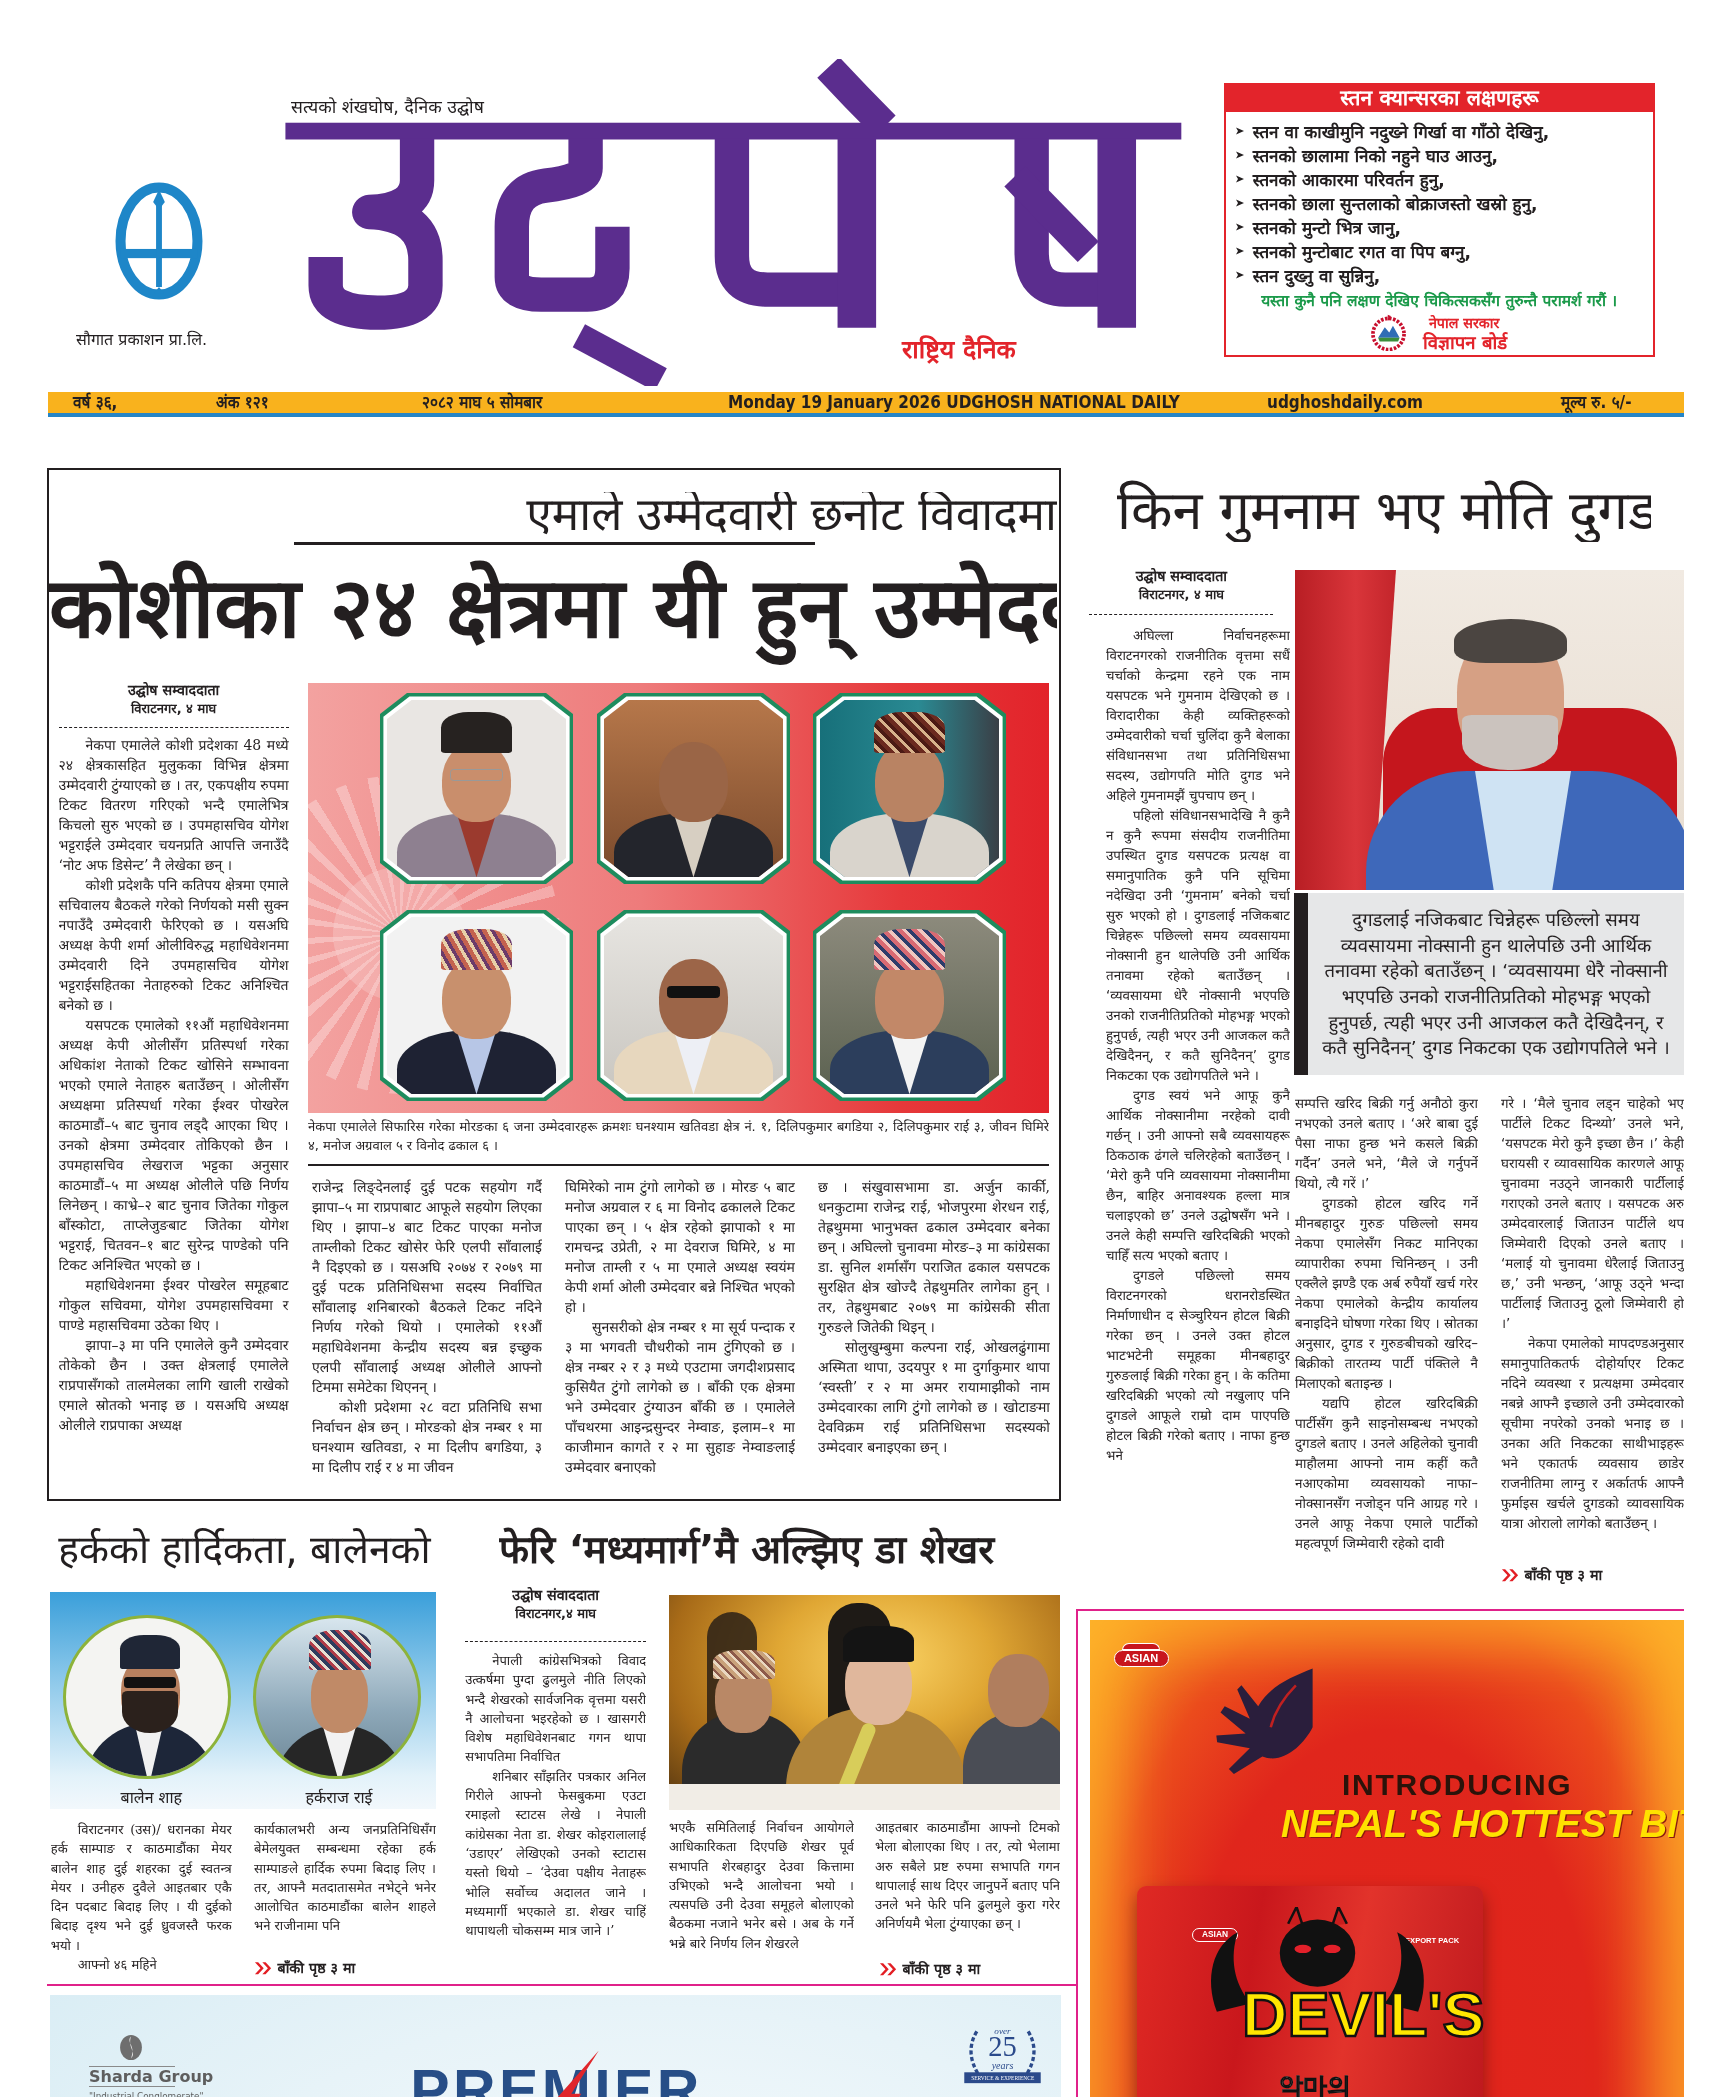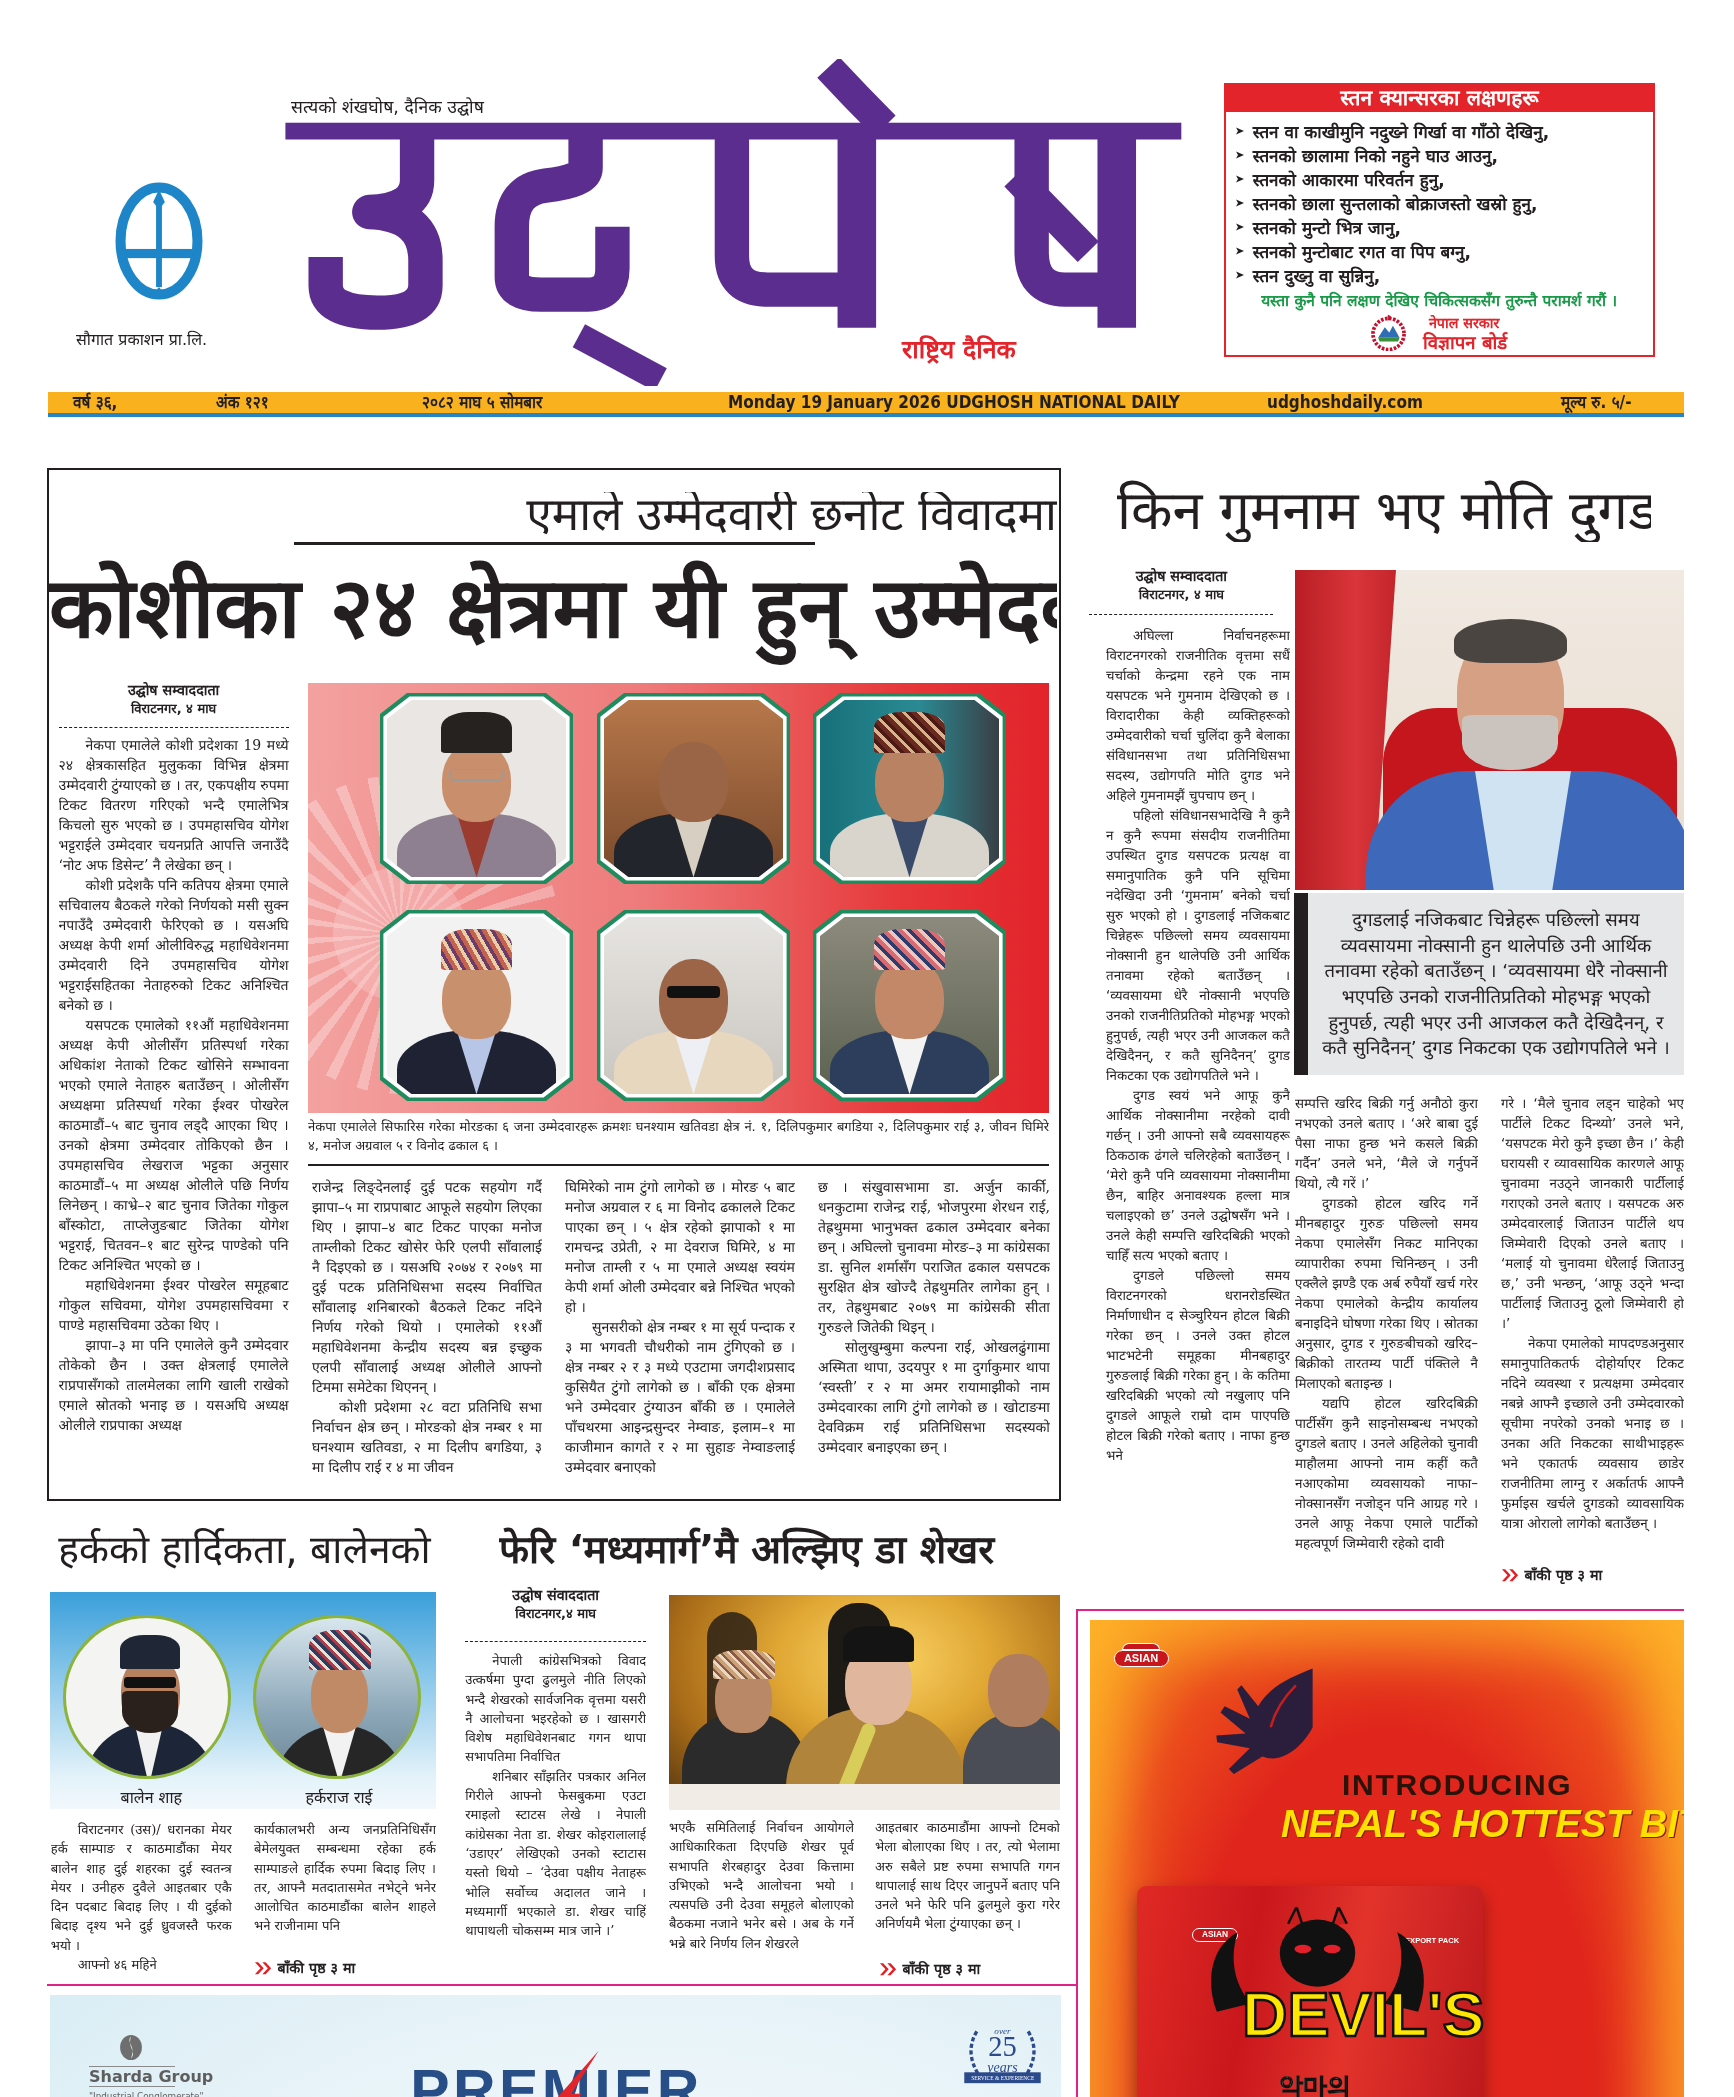--- a/index.html
+++ b/index.html
@@ -185,21 +185,21 @@
   <div class="rule" style="left:245px;top:72px;width:521px;height:2.9px"></div>
   <h1 class="head abs" style="left:0;top:82px;width:1008px;text-align:center;font-size:84px;line-height:113px">कोशीका २४ क्षेत्रमा यी हुन् उम्मेदवार</h1>
 
   <div class="byline" style="left:9.6px;top:211px;width:230px">
     <span class="author">उद्घोष सम्वाददाता</span>
     <span class="dateline">विराटनगर, ४ माघ</span>
   </div>
   <div class="dash" style="left:9.6px;top:257px;width:230px"></div>
 
   <div class="body-text" style="left:9.6px;top:265px;width:230px;height:755px">
-    <p>नेकपा एमालेले कोशी प्रदेशका 19 मध्ये २४ क्षेत्रकासहित मुलुकका विभिन्न क्षेत्रमा उम्मेदवारी टुंग्याएको छ । तर, एकपक्षीय रुपमा टिकट वितरण गरिएको भन्दै एमालेभित्र किचलो सुरु भएको छ । उपमहासचिव योगेश भट्टराईले उम्मेदवार चयनप्रति आपत्ति जनाउँदै ‘नोट अफ डिसेन्ट’ नै लेखेका छन् ।</p>
+    <p>नेकपा एमालेले कोशी प्रदेशका 48 मध्ये २४ क्षेत्रकासहित मुलुकका विभिन्न क्षेत्रमा उम्मेदवारी टुंग्याएको छ । तर, एकपक्षीय रुपमा टिकट वितरण गरिएको भन्दै एमालेभित्र किचलो सुरु भएको छ । उपमहासचिव योगेश भट्टराईले उम्मेदवार चयनप्रति आपत्ति जनाउँदै ‘नोट अफ डिसेन्ट’ नै लेखेका छन् ।</p>
     <p>कोशी प्रदेशकै पनि कतिपय क्षेत्रमा एमाले सचिवालय बैठकले गरेको निर्णयको मसी सुक्न नपाउँदै उम्मेदवारी फेरिएको छ । यसअघि अध्यक्ष केपी शर्मा ओलीविरुद्ध महाधिवेशनमा उम्मेदवारी दिने उपमहासचिव योगेश भट्टराईसहितका नेताहरुको टिकट अनिश्चित बनेको छ ।</p>
     <p>यसपटक एमालेको ११औं महाधिवेशनमा अध्यक्ष केपी ओलीसँग प्रतिस्पर्धा गरेका अधिकांश नेताको टिकट खोसिने सम्भावना भएको एमाले नेताहरु बताउँछन् । ओलीसँग अध्यक्षमा प्रतिस्पर्धा गरेका ईश्वर पोखरेल काठमाडौं–५ बाट चुनाव लड्दै आएका थिए । उनको क्षेत्रमा उम्मेदवार तोकिएको छैन । उपमहासचिव लेखराज भट्टका अनुसार काठमाडौं–५ मा अध्यक्ष ओलीले पछि निर्णय लिनेछन् । काभ्रे–२ बाट चुनाव जितेका गोकुल बाँस्कोटा, ताप्लेजुङबाट जितेका योगेश भट्टराई, चितवन–१ बाट सुरेन्द्र पाण्डेको पनि टिकट अनिश्चित भएको छ ।</p>
     <p>महाधिवेशनमा ईश्वर पोखरेल समूहबाट गोकुल सचिवमा, योगेश उपमहासचिवमा र पाण्डे महासचिवमा उठेका थिए ।</p>
     <p>झापा–३ मा पनि एमालेले कुनै उम्मेदवार तोकेको छैन । उक्त क्षेत्रलाई एमालेले राप्रपासँगको तालमेलका लागि खाली राखेको एमाले स्रोतको भनाइ छ । यसअघि अध्यक्ष ओलीले राप्रपाका अध्यक्ष</p>
   </div>
 
   <figure class="lead-photo">
     <div class="rays"></div>
     <div class="frame" style="left:72px;top:10px">
         <div class="frame-inner"></div>
@@ -413,21 +413,21 @@
   </svg>
 
   <div class="abs" style="left:910px;top:28px;width:85px;height:66px">
     <svg class="abs" style="left:0;top:0;width:85px;height:66px" viewBox="0 0 203 158">
       <path d="M40 20 Q10 70 45 125" fill="none" stroke="#2B4A8B" stroke-width="8" stroke-dasharray="10 6"></path>
       <path d="M163 20 Q193 70 158 125" fill="none" stroke="#2B4A8B" stroke-width="8" stroke-dasharray="10 6"></path>
       <rect x="10" y="118" width="183" height="26" fill="#2B4A8B"></rect>
     </svg>
     <span class="abs nowrap" style="left:0;width:85px;top:3.4px;text-align:center;font-size:9.2px;font-family:Liberation Serif, serif;font-style:italic;color:#2B4A8B">over</span>
     <span class="abs nowrap" style="left:0;width:85px;top:9.2px;text-align:center;font-size:28.5px;line-height:30px;font-family:'Liberation Serif',serif;color:#2B4A8B">25</span>
-    <span class="abs nowrap" style="left:0;width:85px;top:37px;text-align:center;font-size:14px;font-family:'Liberation Serif',serif;font-style:italic;color:#2B4A8B">years</span>
+    <span class="abs nowrap" style="left:0;width:85px;top:37px;text-align:center;font-size:10px;font-family:'Liberation Serif',serif;font-style:italic;color:#2B4A8B">years</span>
     <span class="abs nowrap" style="left:4.2px;width:77px;top:51px;text-align:center;font-size:5.5px;line-height:8.4px;font-family:'Liberation Serif',serif;color:#fff">SERVICE &amp; EXPERIENCE</span>
   </div>
 
   <div class="abs" style="left:51px;top:78px;width:336px;height:472px">
     
     
     
     
     
     

